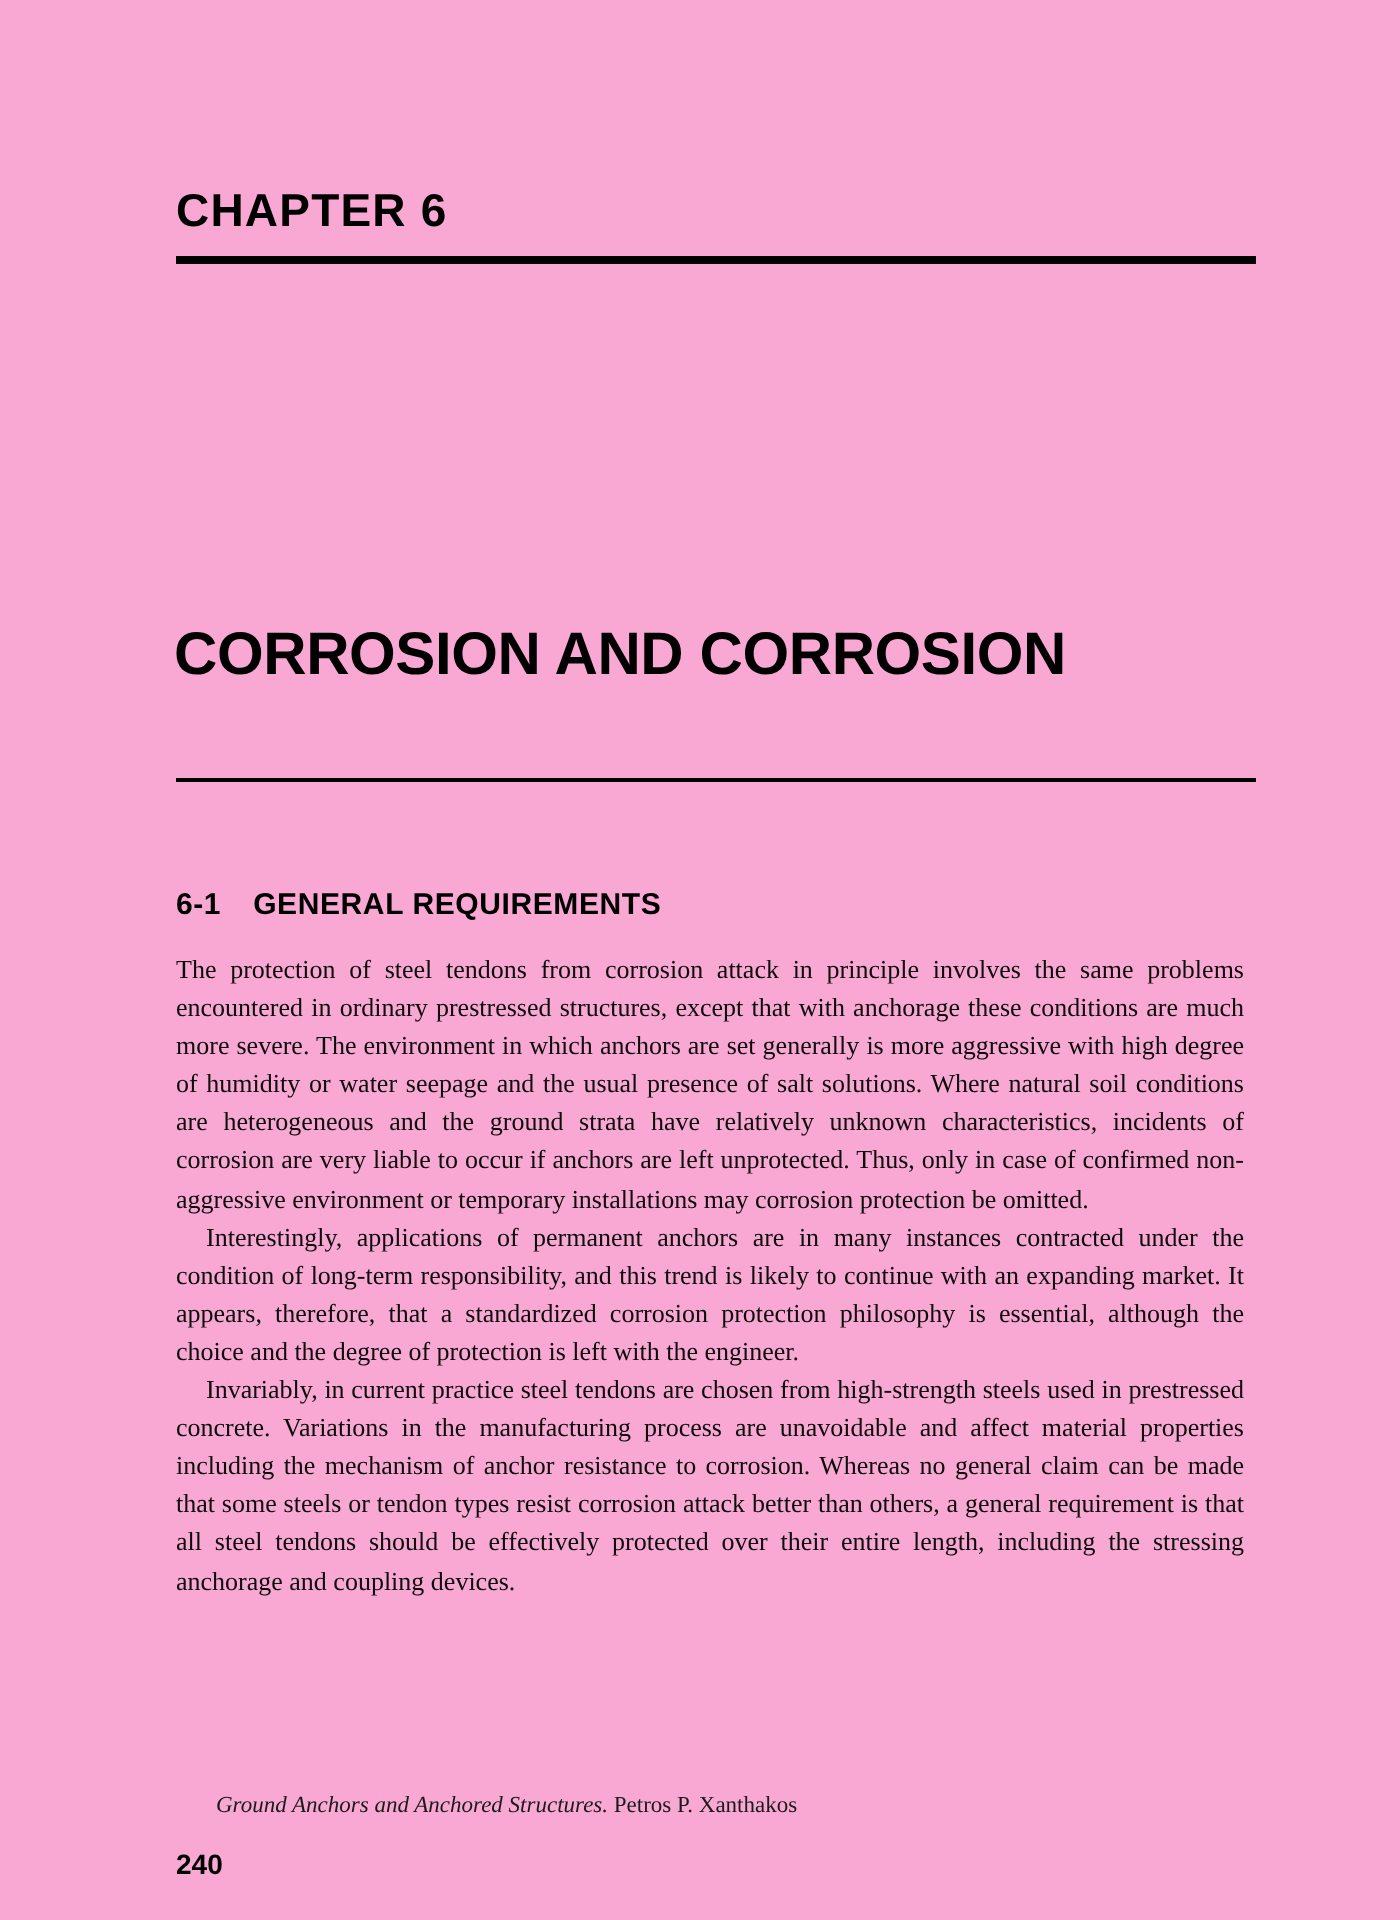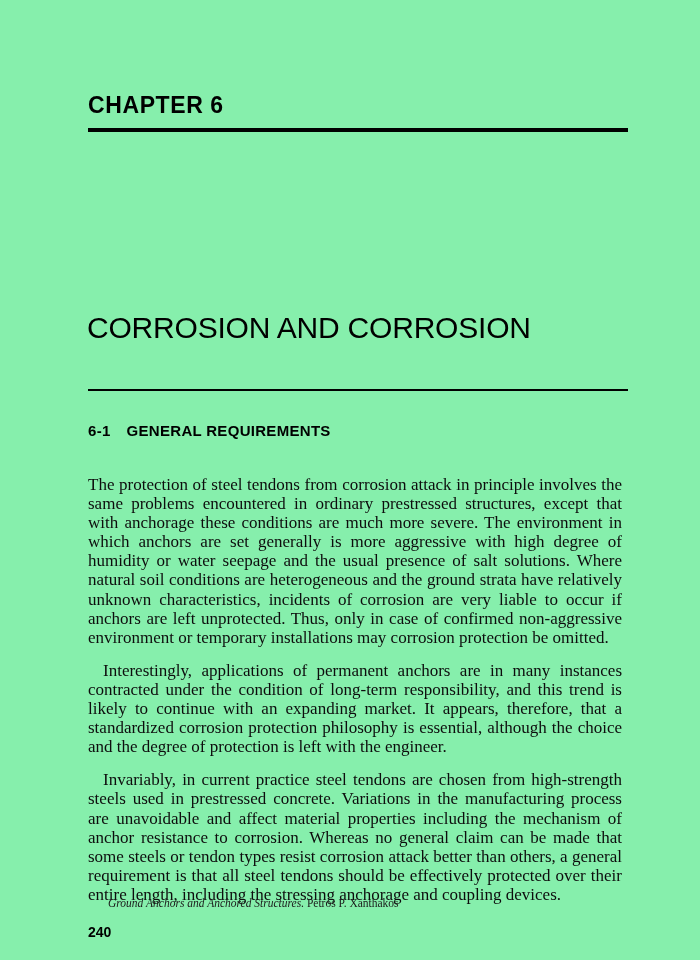--- a/index.html
+++ b/index.html
@@ -17,21 +17,21 @@
     color: #0a0a0a;
     -webkit-font-smoothing: antialiased;
   }
 
   .page {
     position: absolute;
     left: 0;
     top: 0;
     width: 700px;
     height: 960px;
-    background: #86efac;
+    background: #f9a8d4;
   }
 
   
   .chapter-label {
     position: absolute;
     left: 88px;
     top: 92px;
     font-family: "Liberation Sans", "DejaVu Sans", sans-serif;
     font-weight: bold;
     font-size: 23px;
@@ -59,70 +59,69 @@
     background: #000000;
   }
 
   
   .chapter-title {
     position: absolute;
     left: 87px;
     top: 313px;
     width: 560px;
     font-family: "Liberation Sans", "DejaVu Sans", sans-serif;
-    font-weight: normal;
+    font-weight: bold;
     font-size: 30px;
     line-height: 30px;
     letter-spacing: -0.2px;
     color: #000000;
   }
   .chapter-title .tline {
     display: block;
     white-space: nowrap;
   }
 
   
   .section-heading {
     position: absolute;
     left: 88px;
-    top: 422px;
+    top: 444px;
     font-family: "Liberation Sans", "DejaVu Sans", sans-serif;
     font-weight: bold;
     font-size: 15px;
     letter-spacing: 0.3px;
     line-height: 18px;
     color: #000000;
     white-space: nowrap;
   }
   .section-heading .sec-num {
     display: inline-block;
     margin-right: 16px;
   }
 
   
   .body-col {
     position: absolute;
     left: 88px;
     top: 475px;
     width: 534px;
     font-family: "Liberation Serif", "DejaVu Serif", serif;
-    font-size: 17px;
+    font-size: 13px;
     line-height: 19.1px;
     text-align: justify;
     text-justify: inter-word;
     color: #0d0d0d;
     hyphens: none;
   }
   .body-col p {
     margin: 0;
     text-indent: 0;
   }
   .body-col p.indented {
     text-indent: 15px;
-    margin-top: 14px;
   }
 
   
   .footer {
     position: absolute;
     left: 88px;
     top: 896px;
     width: 540px;
   }
   .footer-pageno {

